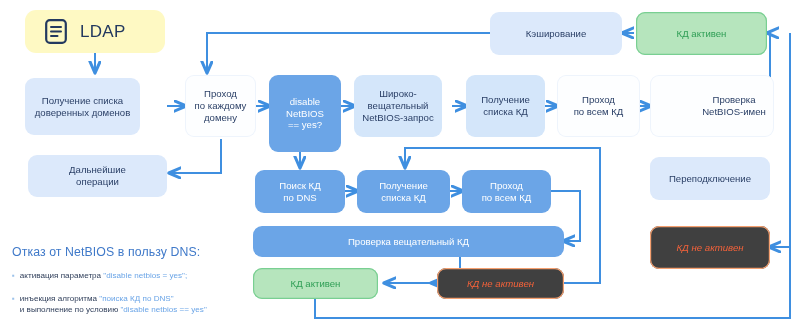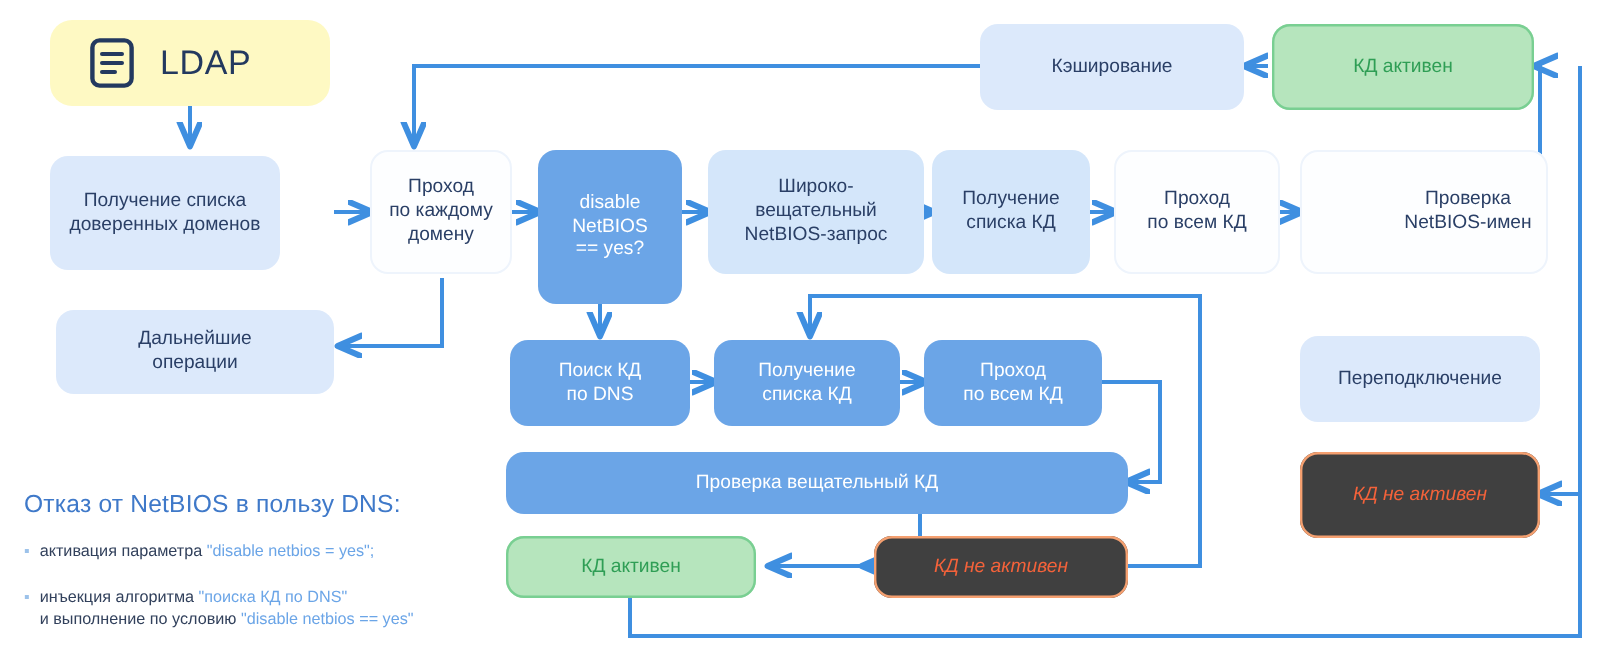--- a/index.html
+++ b/index.html
@@ -154,38 +154,38 @@
 операции</div>
 
   <div class="node n-white" style="left:185px; top:75px; width:71px; height:62px; font-size:9.6px;">Проход
 по каждому
 домену</div>
 
   <div class="node n-blue" style="left:269px; top:75px; width:72px; height:77px; font-size:9.6px;">disable
 NetBIOS
 == yes?</div>
 
-  <div class="node n-pale2" style="left:354px; top:75px; width:108px; height:62px; font-size:9.6px;">Широко-
+  <div class="node n-pale2" style="left:354px; top:75px; width:88px; height:62px; font-size:9.6px;">Широко-
 вещательный
 NetBIOS-запрос</div>
 
   <div class="node n-pale2" style="left:466px; top:75px; width:79px; height:62px; font-size:9.6px;">Получение
 списка КД</div>
 
   <div class="node n-white" style="left:557px; top:75px; width:83px; height:62px; font-size:9.6px;">Проход
 по всем КД</div>
 
   <div class="node n-white" style="left:650px; top:75px; width:124px; height:62px; font-size:9.6px;padding-left:44px;">Проверка
 NetBIOS-имен</div>
 
   <div class="node n-pale" style="left:490px; top:12px; width:132px; height:43px; font-size:9.6px;">Кэширование</div>
 
   <div class="node n-green" style="left:636px; top:12px; width:131px; height:43px; font-size:9.6px;">КД активен</div>
 
-  <div class="node n-pale" style="left:650px; top:168px; width:120px; height:43px; font-size:9.6px;">Переподключение</div>
+  <div class="node n-pale" style="left:650px; top:157px; width:120px; height:43px; font-size:9.6px;">Переподключение</div>
 
   <div class="node n-orange" style="left:650px; top:226px; width:120px; height:43px; font-size:9.6px;">КД не активен</div>
 
   <div class="node n-blue" style="left:255px; top:170px; width:90px; height:43px; font-size:9.6px;">Поиск КД
 по DNS</div>
 
   <div class="node n-blue" style="left:357px; top:170px; width:93px; height:43px; font-size:9.6px;">Получение
 списка КД</div>
 
   <div class="node n-blue" style="left:462px; top:170px; width:89px; height:43px; font-size:9.6px;">Проход

